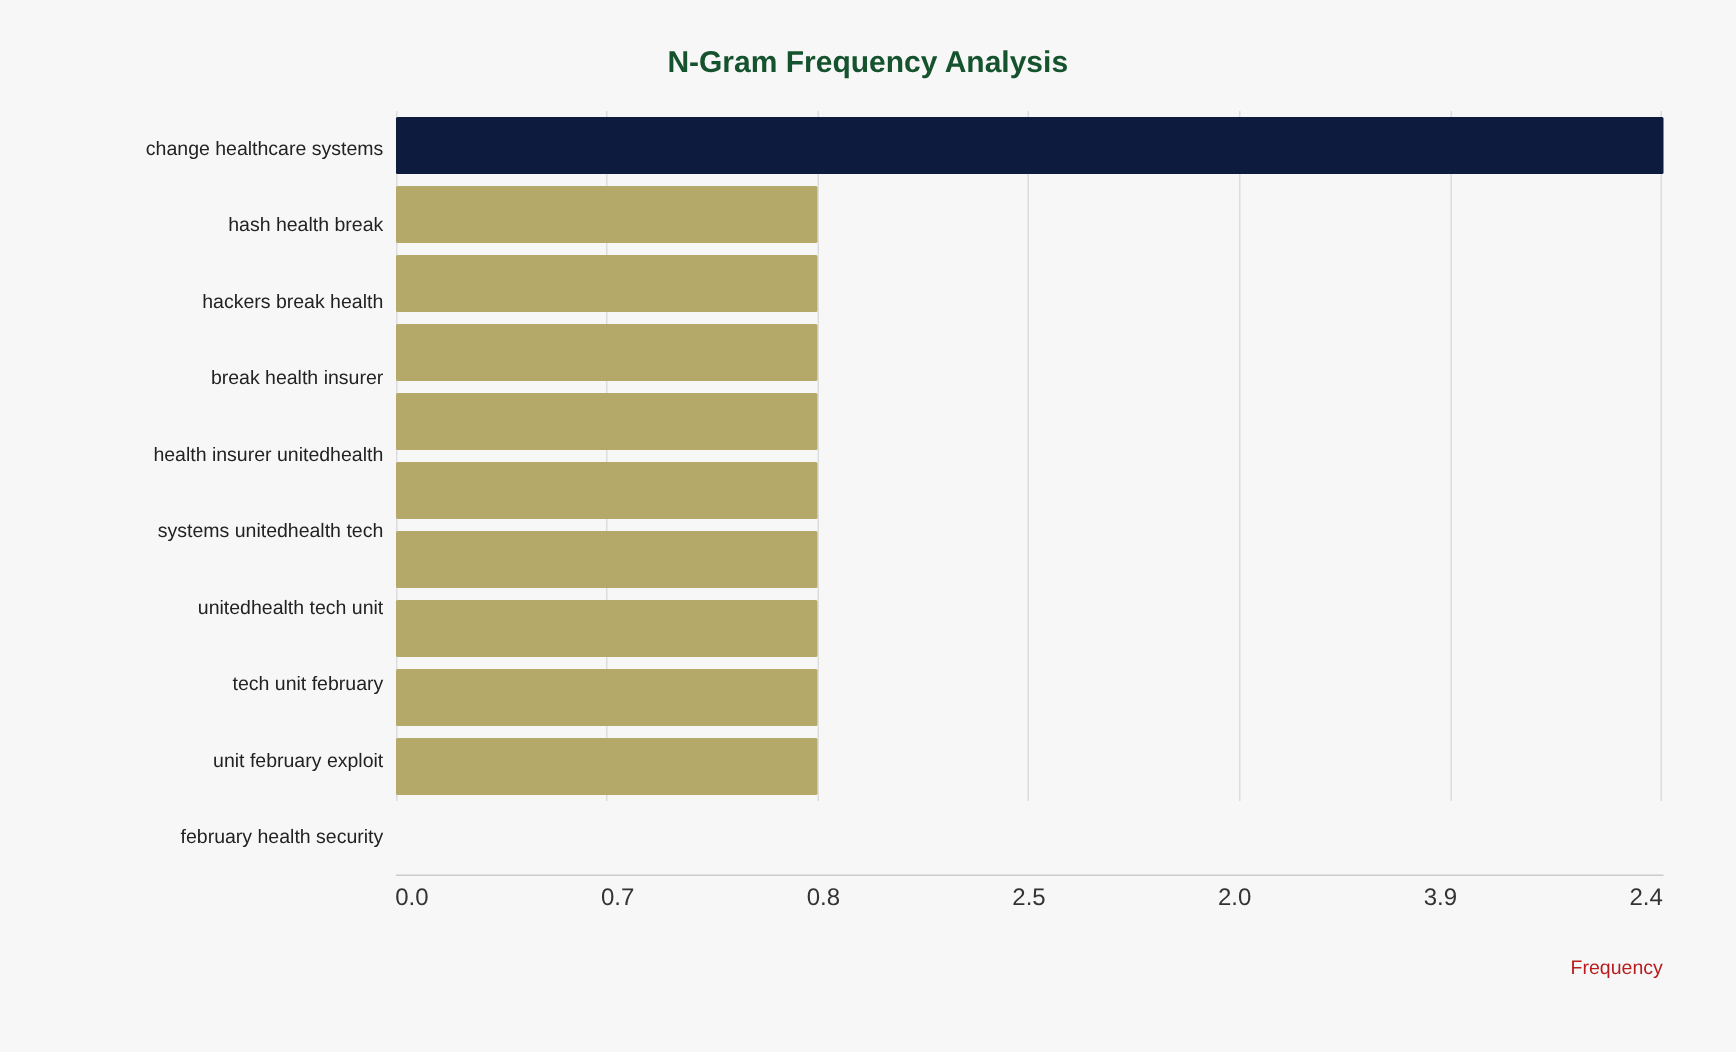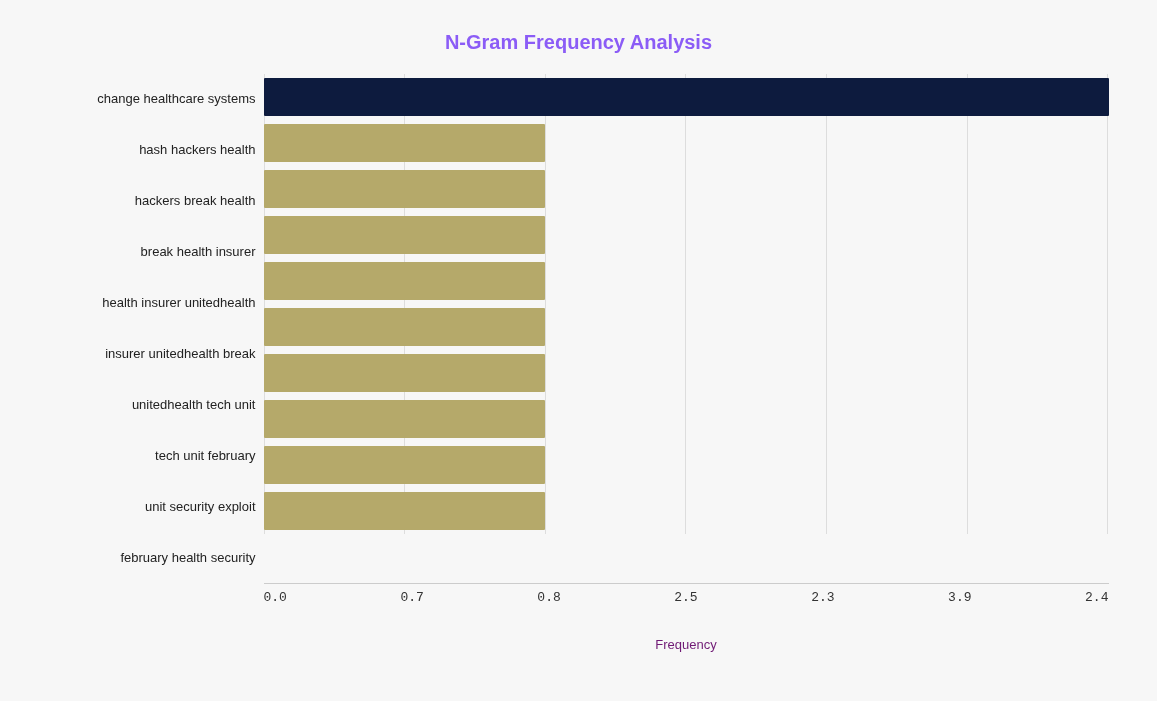--- a/index.html
+++ b/index.html
@@ -17,21 +17,21 @@
       width: 1100px;
       height: 680px;
       padding: 20px 20px 60px 20px;
       position: relative;
     }
     .chart-title {
       text-align: center;
       font-size: 20px;
       font-weight: bold;
       margin-bottom: 20px;
-      color: #8b5cf6;
+      color: #14532d;
     }
     .chart-area {
       display: flex;
       width: 100%;
       height: calc(100% - 60px);
       position: relative;
     }
     .y-axis-labels {
       display: flex;
       flex-direction: column;
@@ -91,32 +91,31 @@
       display: flex;
       align-items: flex-start;
       padding-top: 6px;
     }
     .x-tick-labels {
       display: flex;
       justify-content: space-between;
       width: 100%;
     }
     .x-tick-label {
-      font-size: 13px;
+      font-size: 16px;
       color: #333;
       text-align: right;
-      font-family: Liberation Mono, monospace;
     }
     .x-axis-title {
       position: absolute;
       bottom: -38px;
       width: 100%;
-      text-align: center;
+      text-align: right;
       font-size: 13px;
-      color: #701a75;
+      color: #b91c1c;
     }
     .x-axis-line {
       position: absolute;
       bottom: 30px;
       left: 0;
       right: 0;
       height: 1px;
       background: #ccc;
     }
     .chart-wrapper {
@@ -125,28 +124,28 @@
     }
   </style>
 </head>
 <body>
 
 <div class="chart-container">
   <div class="chart-title">N-Gram Frequency Analysis</div>
   <div class="chart-area">
     <div class="y-axis-labels" id="y-labels">
         <div class="y-label">change healthcare systems</div>
-        <div class="y-label">hash hackers health</div>
+        <div class="y-label">hash health break</div>
         <div class="y-label">hackers break health</div>
         <div class="y-label">break health insurer</div>
         <div class="y-label">health insurer unitedhealth</div>
-        <div class="y-label">insurer unitedhealth break</div>
+        <div class="y-label">systems unitedhealth tech</div>
         <div class="y-label">unitedhealth tech unit</div>
         <div class="y-label">tech unit february</div>
-        <div class="y-label">unit security exploit</div>
+        <div class="y-label">unit february exploit</div>
         <div class="y-label">february health security</div>
       </div>
     <div class="chart-wrapper">
       <div class="plot-area" id="plot-area">
         <div class="grid-lines" id="grid-lines">
             <div class="grid-line"></div>
             <div class="grid-line"></div>
             <div class="grid-line"></div>
             <div class="grid-line"></div>
             <div class="grid-line"></div>
@@ -185,21 +184,21 @@
             <div class="bar bar-tan" style="width: 33.3333%;"></div>
           </div>
         </div>
       <div class="x-axis-line"></div>
       <div class="x-axis">
         <div class="x-tick-labels" id="x-tick-labels">
             <span class="x-tick-label">0.0</span>
             <span class="x-tick-label">0.7</span>
             <span class="x-tick-label">0.8</span>
             <span class="x-tick-label">2.5</span>
-            <span class="x-tick-label">2.3</span>
+            <span class="x-tick-label">2.0</span>
             <span class="x-tick-label">3.9</span>
             <span class="x-tick-label">2.4</span>
           </div>
       </div>
       <div class="x-axis-title">Frequency</div>
     </div>
   </div>
 </div>
 
 </body></html>

